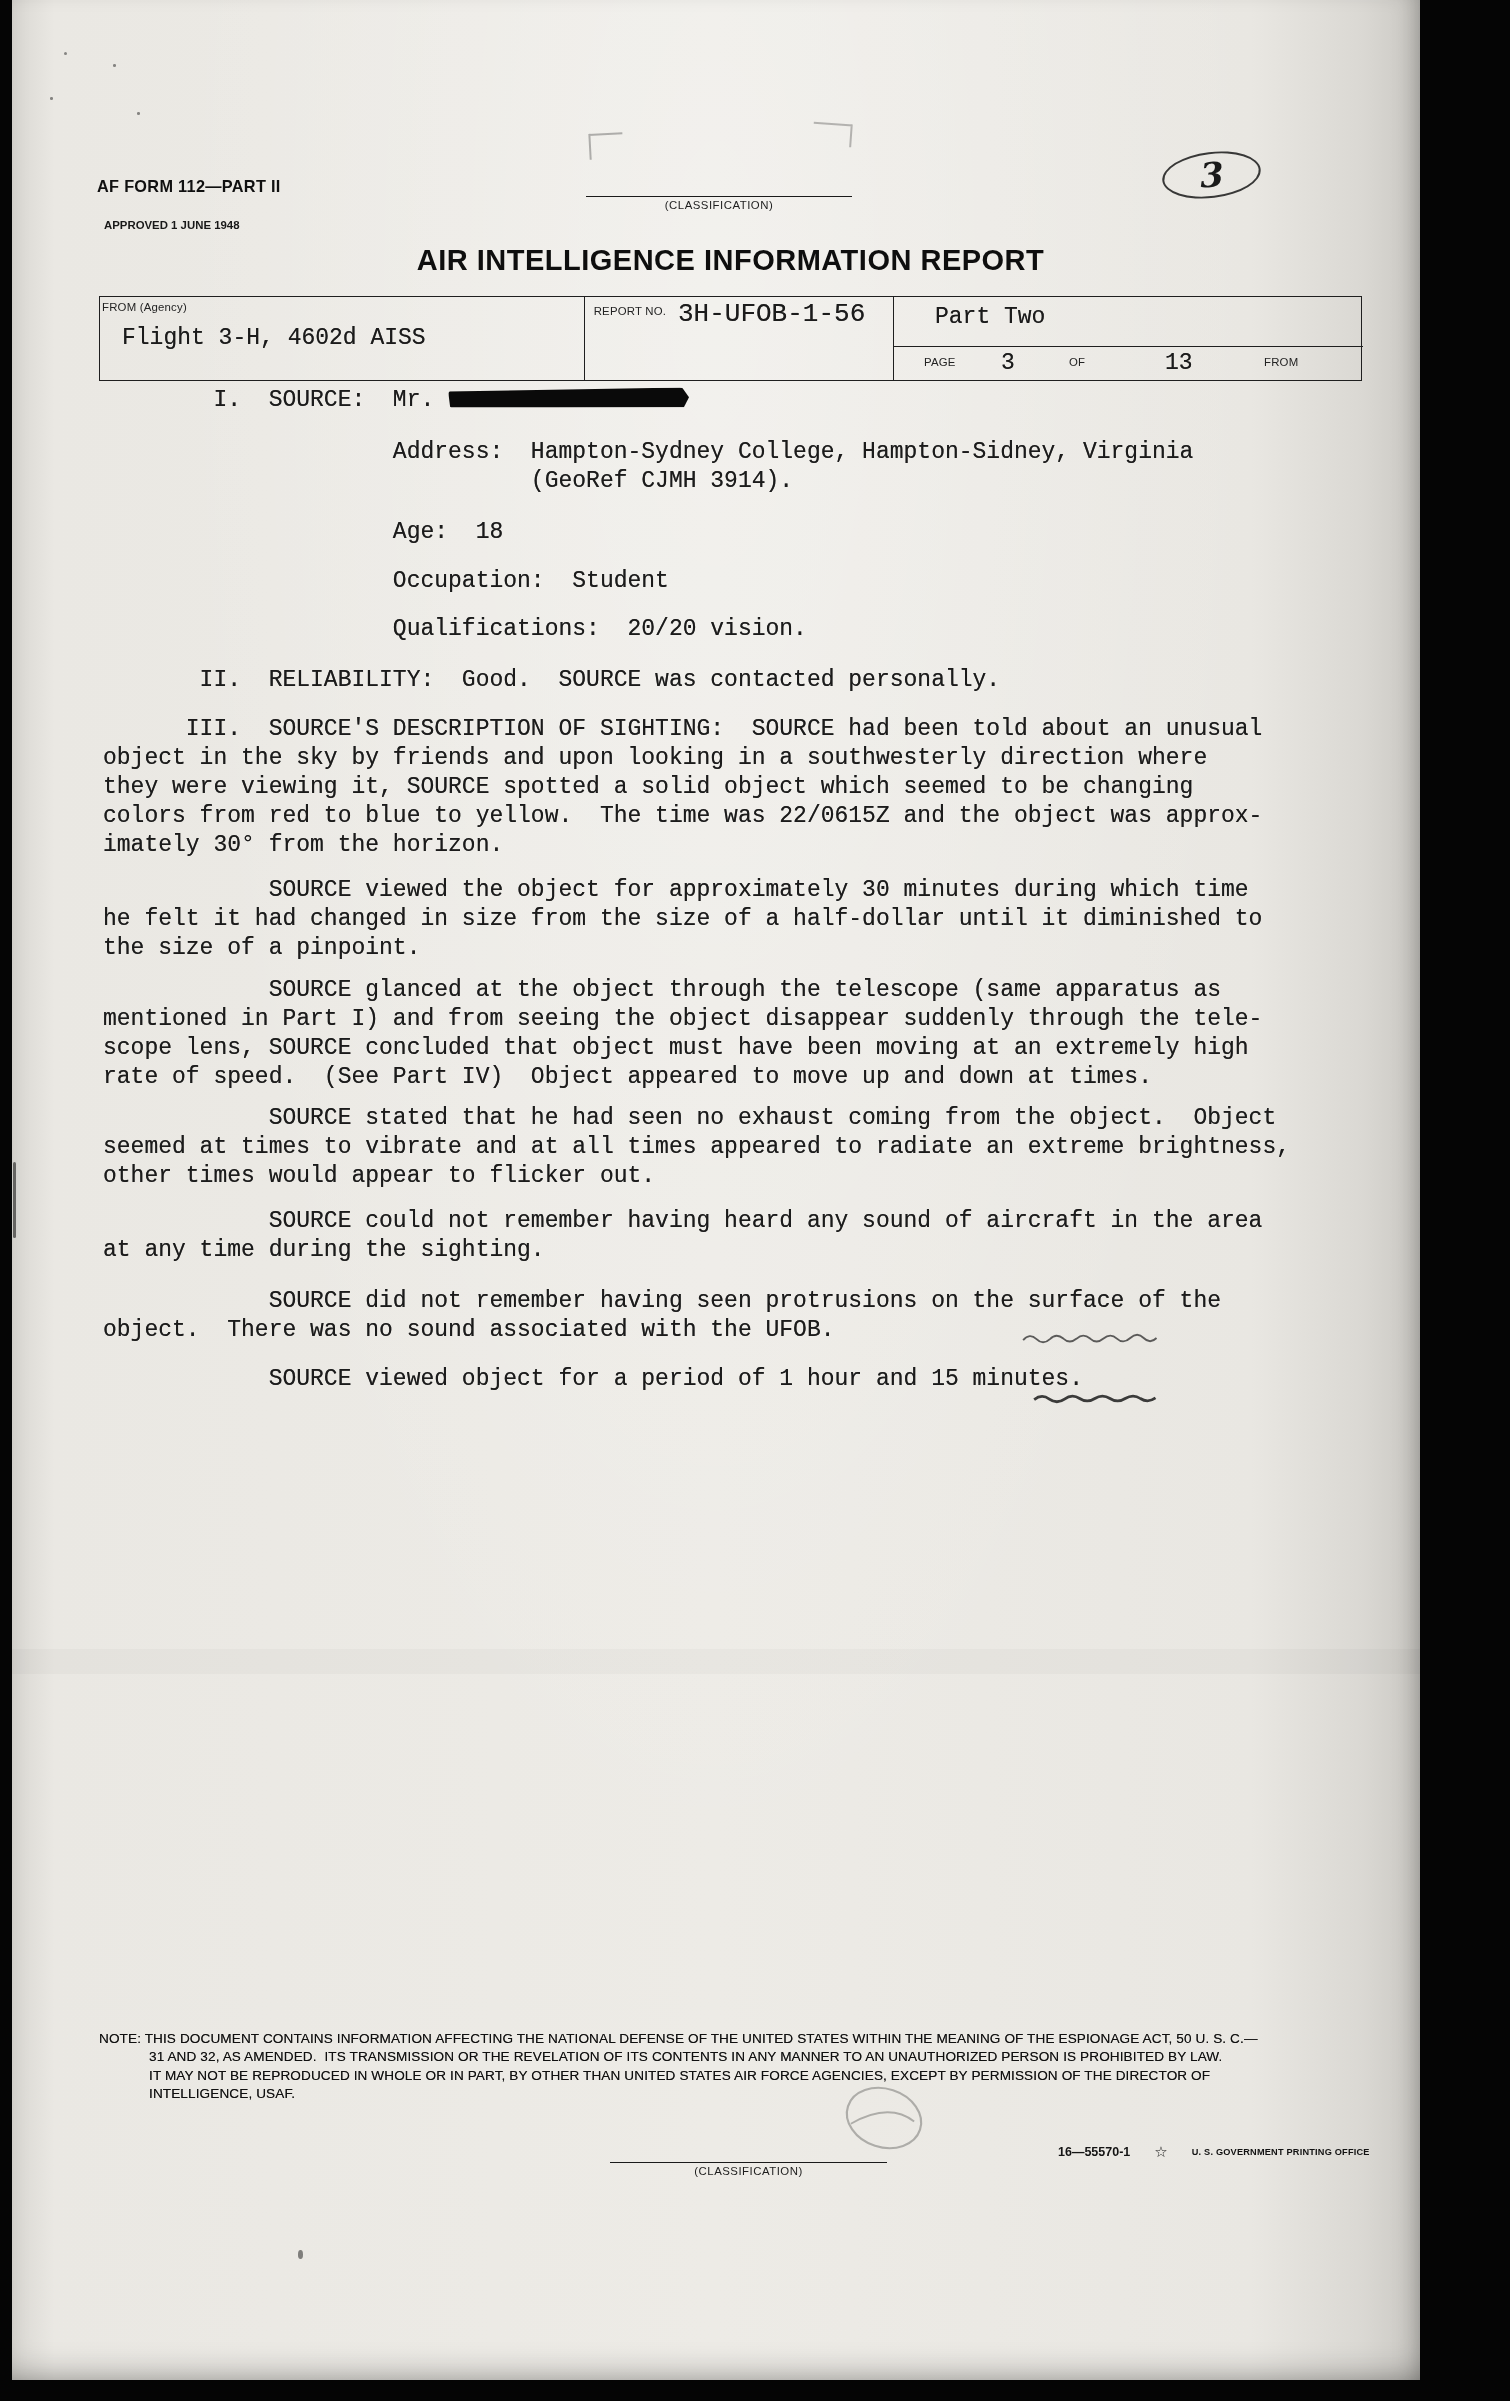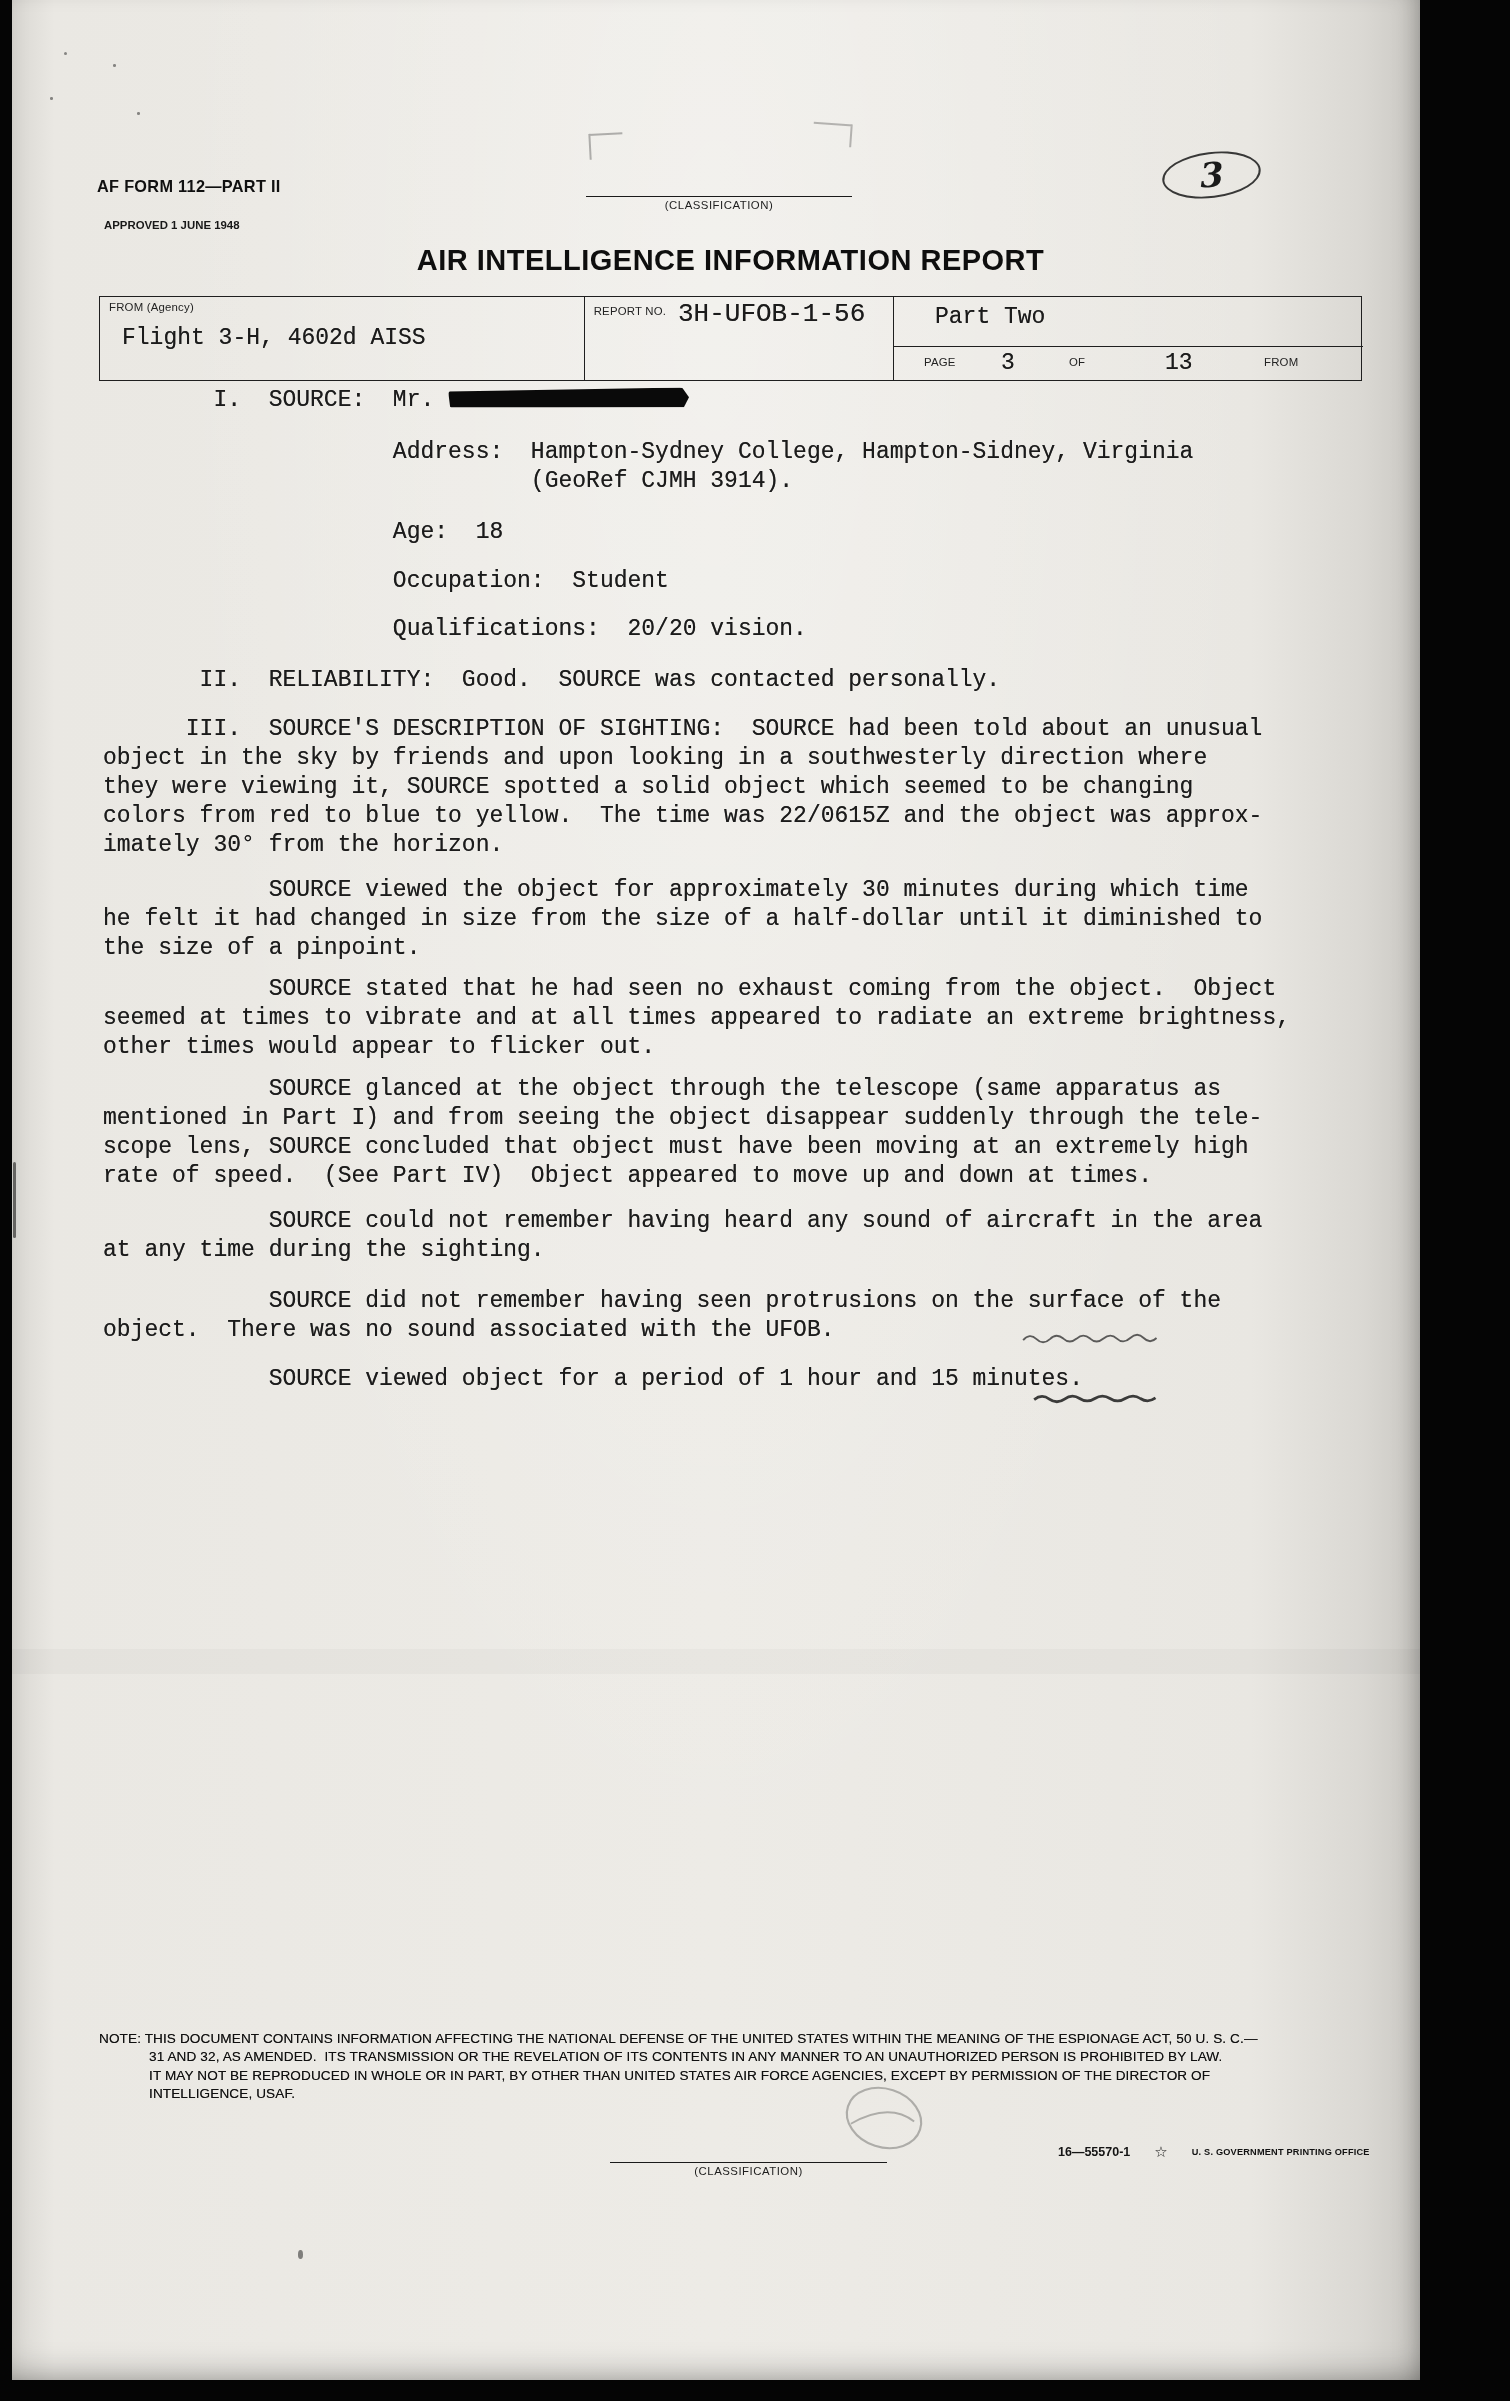--- a/index.html
+++ b/index.html
@@ -41,21 +41,21 @@
 
   
   .form-table { left:99px; top:296px; width:1263px; height:85px; border:1.6px solid #1f1f1f; }
   .cell { position:absolute; top:0; height:100%; }
   .cell-from   { left:0; width:484px; }
   .cell-report { left:484px; width:309px; border-left:1.6px solid #1f1f1f; }
   .cell-part   { left:793px; width:470px; border-left:1.6px solid #1f1f1f; }
   .cell-label  { font-size:11.4px; color:#232323; letter-spacing:0.2px; }
   .typed { font-family:"Liberation Mono","DejaVu Sans Mono",monospace;
            color:#1b1b1b; text-shadow:0 0 0.5px rgba(27,27,27,.65); }
-  .from-label   { left:9px; top:4.3px; }
+  .from-label   { left:2px; top:4.3px; }
   .from-value   { left:22px; top:28px; font-size:23px; }
   .report-label { left:8.7px; top:7.6px; }
   .report-value { left:93px; top:2.2px; font-size:26px; }
   .part-value   { left:41px; top:6.5px; font-size:23px; }
   .page-row { position:absolute; left:0; top:49px; width:100%; height:33px; border-top:1.6px solid #1f1f1f; }
   .pr-page  { left:30px;  top:8.7px; }
   .pr-num   { left:107px; top:3.3px;  font-size:23px; }
   .pr-of    { left:175px; top:8.7px; }
   .pr-total { left:271px; top:3.3px;  font-size:23px; }
   .pr-pages { left:370px; top:8.7px; }
@@ -141,27 +141,27 @@
   <div class="typed tline" style="margin-top:19.5px;">                     Qualifications:  20/20 vision.</div>
   <div class="typed tline" style="margin-top:22px;">       II.  RELIABILITY:  Good.  SOURCE was contacted personally.</div>
   <div class="typed tline" style="margin-top:19.5px;">      III.  SOURCE'S DESCRIPTION OF SIGHTING:  SOURCE had been told about an unusual
 object in the sky by friends and upon looking in a southwesterly direction where
 they were viewing it, SOURCE spotted a solid object which seemed to be changing
 colors from red to blue to yellow.  The time was 22/0615Z and the object was approx-
 imately 30° from the horizon.</div>
   <div class="typed tline" style="margin-top:16.3px;">            SOURCE viewed the object for approximately 30 minutes during which time
 he felt it had changed in size from the size of a half-dollar until it diminished to
 the size of a pinpoint.</div>
-  <div class="typed tline" style="margin-top:12px;">            SOURCE stated that he had seen no exhaust coming from the object.  Object
-seemed at times to vibrate and at all times appeared to radiate an extreme brightness,
-other times would appear to flicker out.</div>
   <div class="typed tline" style="margin-top:13px;">            SOURCE glanced at the object through the telescope (same apparatus as
 mentioned in Part I) and from seeing the object disappear suddenly through the tele-
 scope lens, SOURCE concluded that object must have been moving at an extremely high
 rate of speed.  (See Part IV)  Object appeared to move up and down at times.</div>
+  <div class="typed tline" style="margin-top:12px;">            SOURCE stated that he had seen no exhaust coming from the object.  Object
+seemed at times to vibrate and at all times appeared to radiate an extreme brightness,
+other times would appear to flicker out.</div>
   <div class="typed tline" style="margin-top:16.3px;">            SOURCE could not remember having heard any sound of aircraft in the area
 at any time during the sighting.</div>
   <div class="typed tline" style="margin-top:22px;">            SOURCE did not remember having seen protrusions on the surface of the
 object.  There was no sound associated with the UFOB.</div>
   <div class="typed tline" style="margin-top:19.5px;">            SOURCE viewed object for a period of 1 hour and 15 minutes.</div>
 </div>
 
 <div class="abs security-note">NOTE: THIS DOCUMENT CONTAINS INFORMATION AFFECTING THE NATIONAL DEFENSE OF THE UNITED STATES WITHIN THE MEANING OF THE ESPIONAGE ACT, 50 U. S. C.—
 31 AND 32, AS AMENDED.  ITS TRANSMISSION OR THE REVELATION OF ITS CONTENTS IN ANY MANNER TO AN UNAUTHORIZED PERSON IS PROHIBITED BY LAW.
 IT MAY NOT BE REPRODUCED IN WHOLE OR IN PART, BY OTHER THAN UNITED STATES AIR FORCE AGENCIES, EXCEPT BY PERMISSION OF THE DIRECTOR OF

